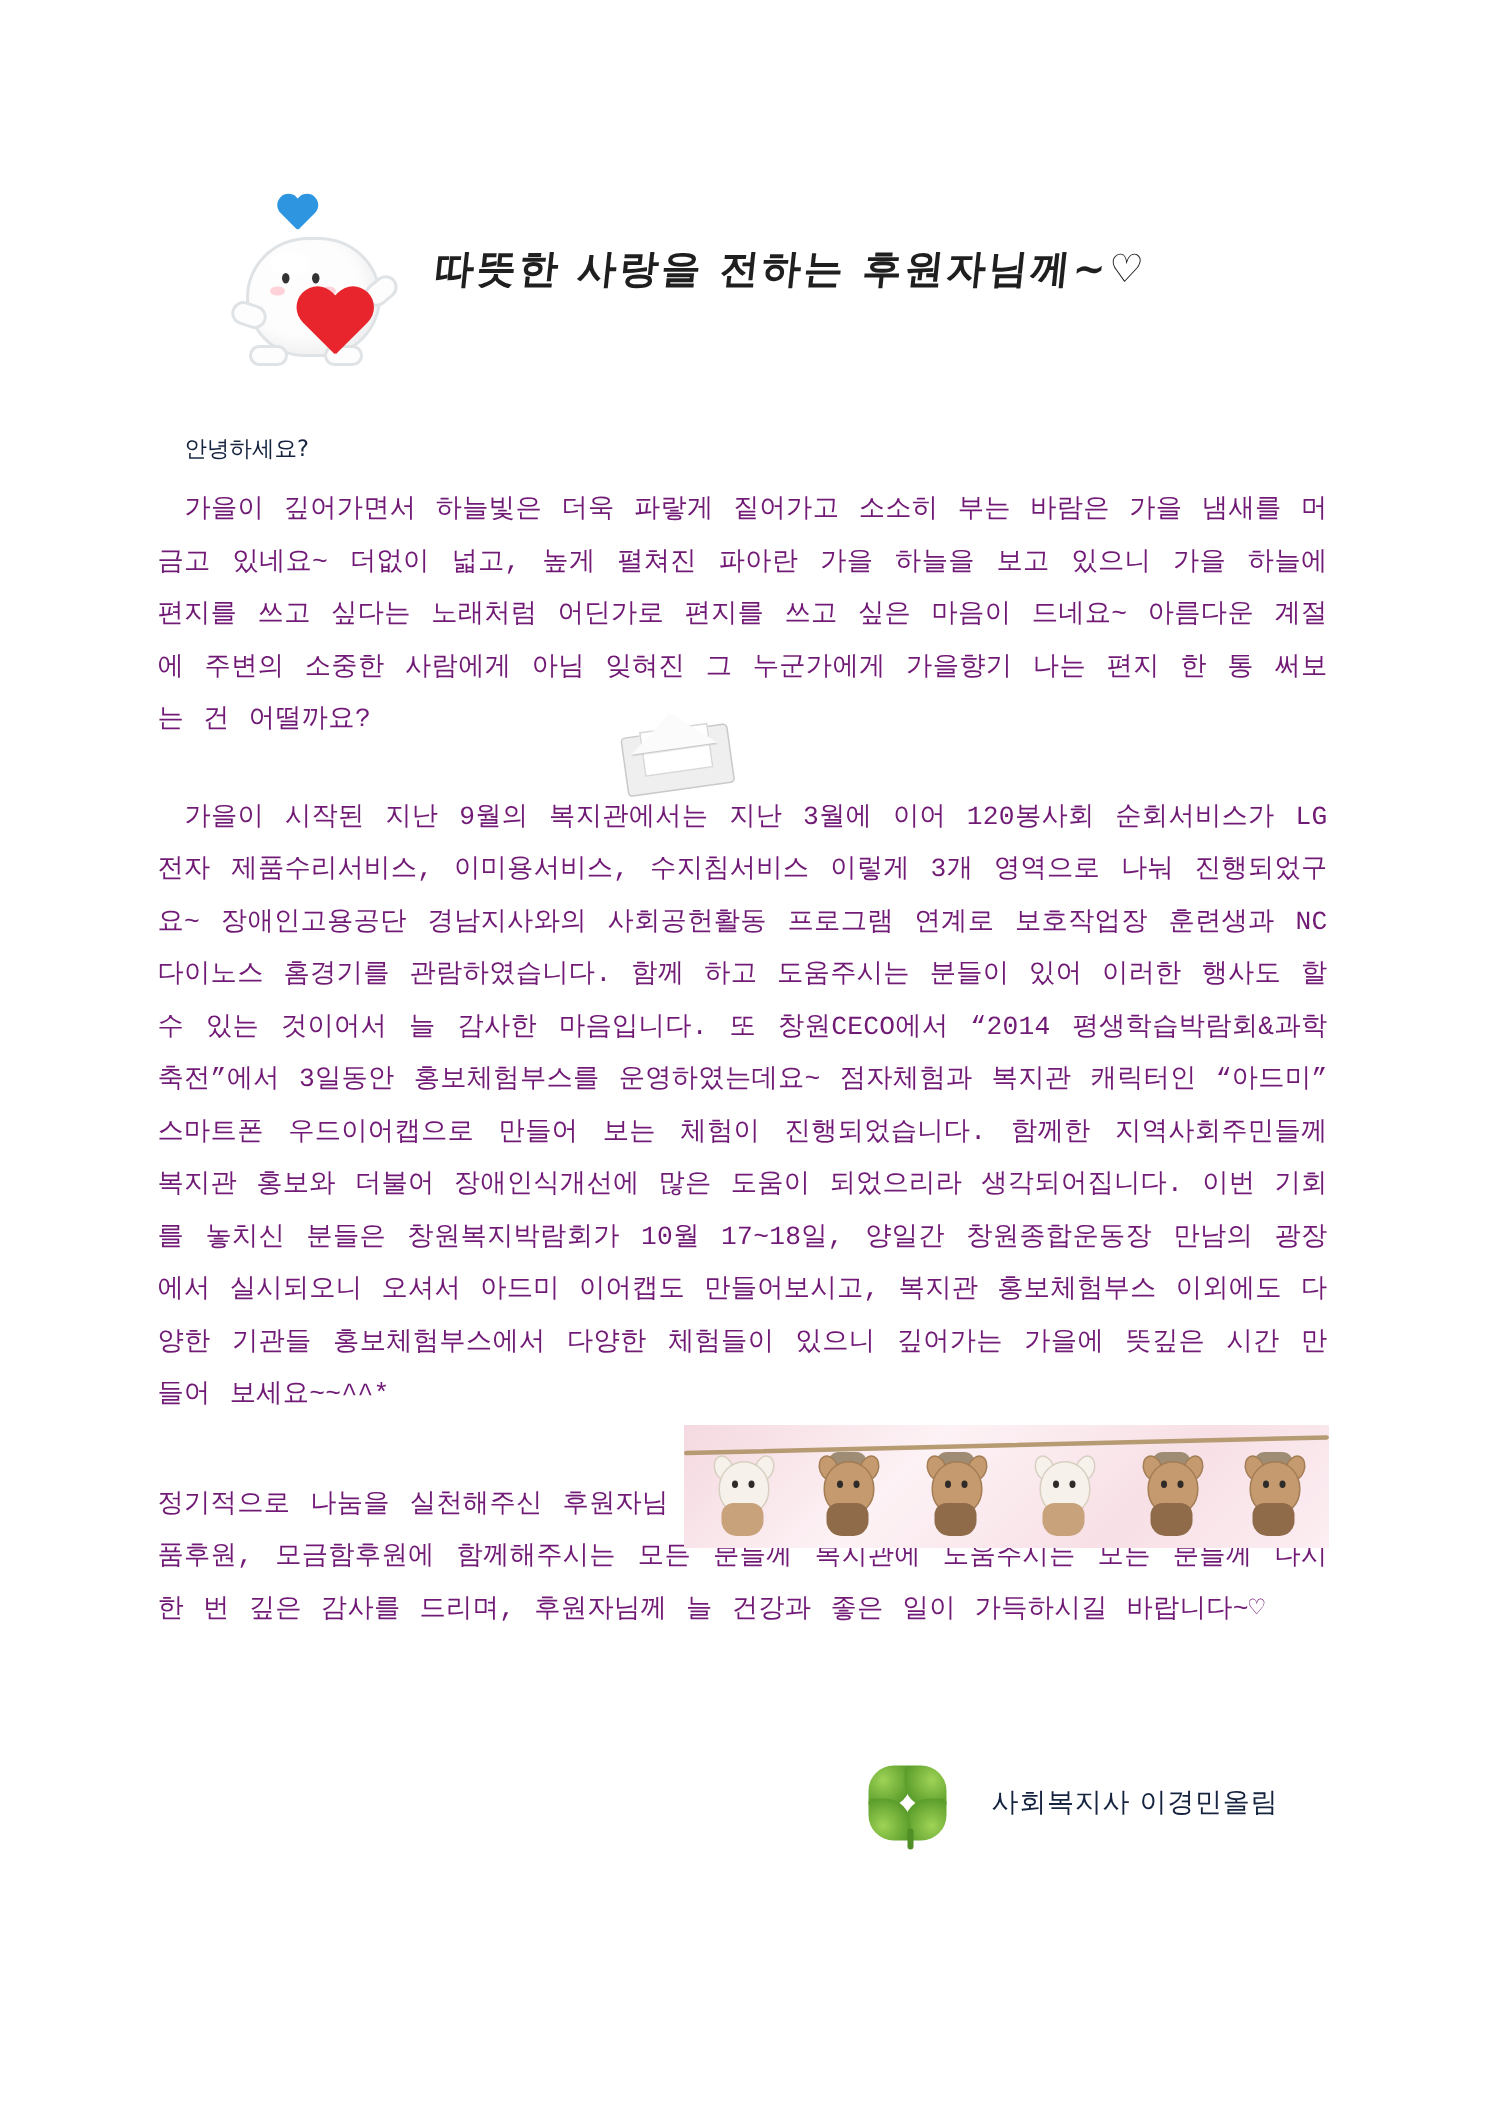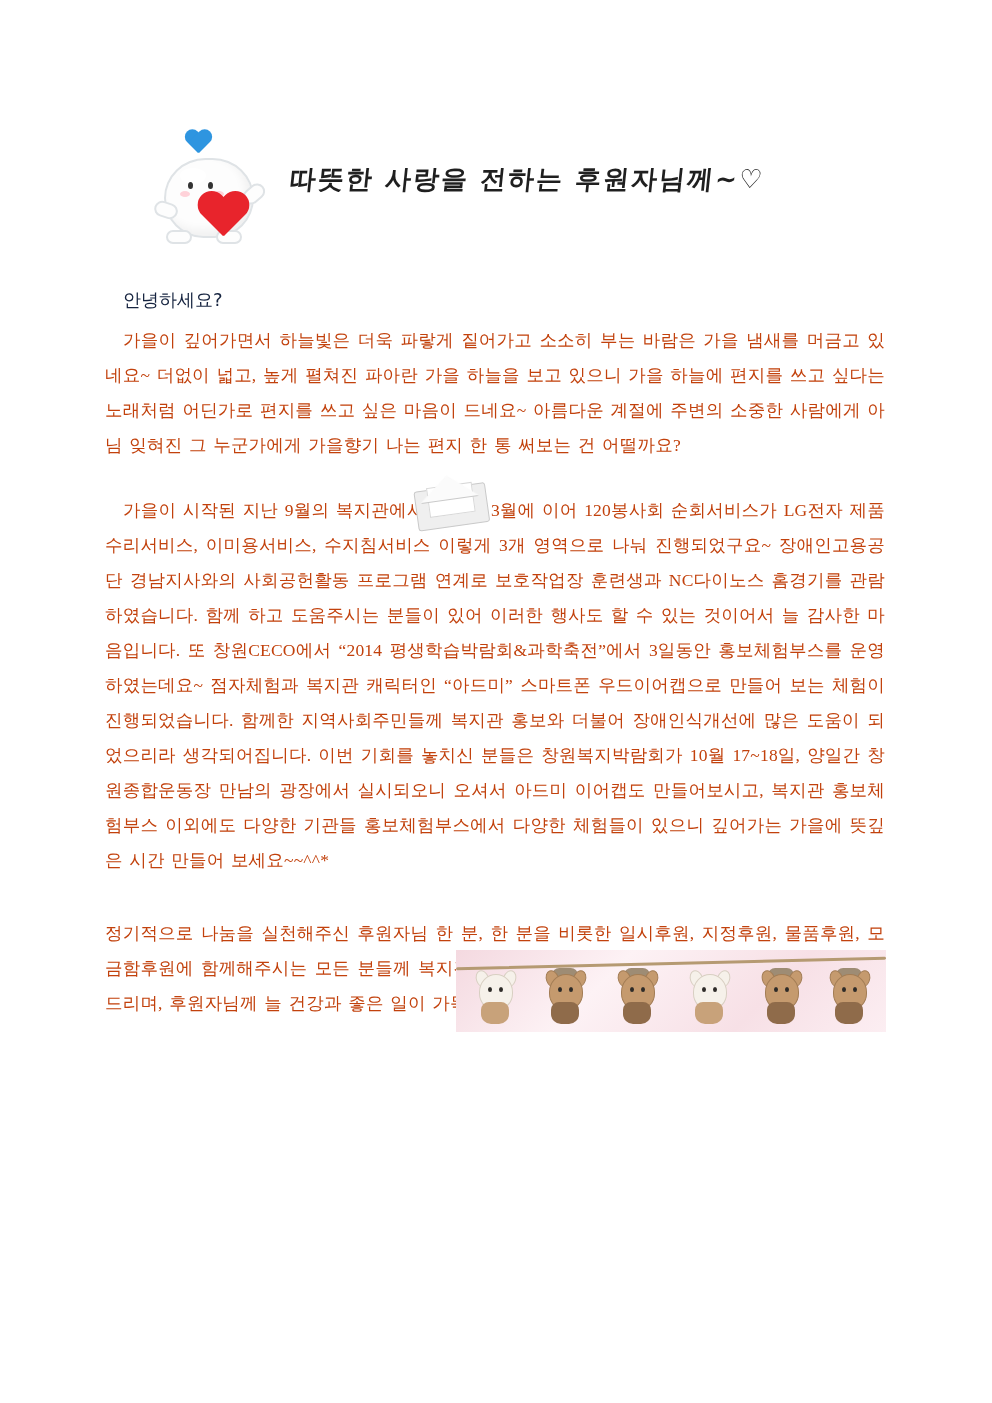--- a/index.html
+++ b/index.html
@@ -170,32 +170,32 @@
   }
 
   
   .letter {
     position: absolute;
     left: 105px;
     top: 282px;
     width: 780px;
   }
   .para {
-    font-family: Liberation Serif, serif;
+    font-family: Liberation Mono, monospace;
     font-size: 17.5px;
     line-height: 35px;
-    color: #c2410c;
+    color: #701a75;
     text-align: justify;
     letter-spacing: 0.2px;
     word-spacing: 2px;
   }
   .para.indent { text-indent: 18px; }
   .greet {
     font-family: "DejaVu Sans", sans-serif;
-    font-size: 18px;
+    font-size: 15px;
     line-height: 35px;
     color: #15233f;
     padding-left: 18px;
   }
   .gap-sm { height: 6px; }
   .gap-md { height: 30px; }
   .gap-lg { height: 38px; }
 
   
   .mailbox {
@@ -560,14 +560,24 @@
         <div class="cap"></div>
         <div class="ear l"></div>
         <div class="ear r"></div>
         <div class="face"></div>
         <div class="eye l"></div>
         <div class="eye r"></div>
         <div class="body"></div>
       </div>
   </div>
 
+  <div class="signature">
+    <div class="clover">
+      <div class="leaf a"></div>
+      <div class="leaf b"></div>
+      <div class="leaf c"></div>
+      <div class="leaf d"></div>
+      <div class="stem"></div>
+    </div>
+    <div class="sign-text">사회복지사 이경민올림</div>
+  </div>
 
 </div>
 
 </body></html>

